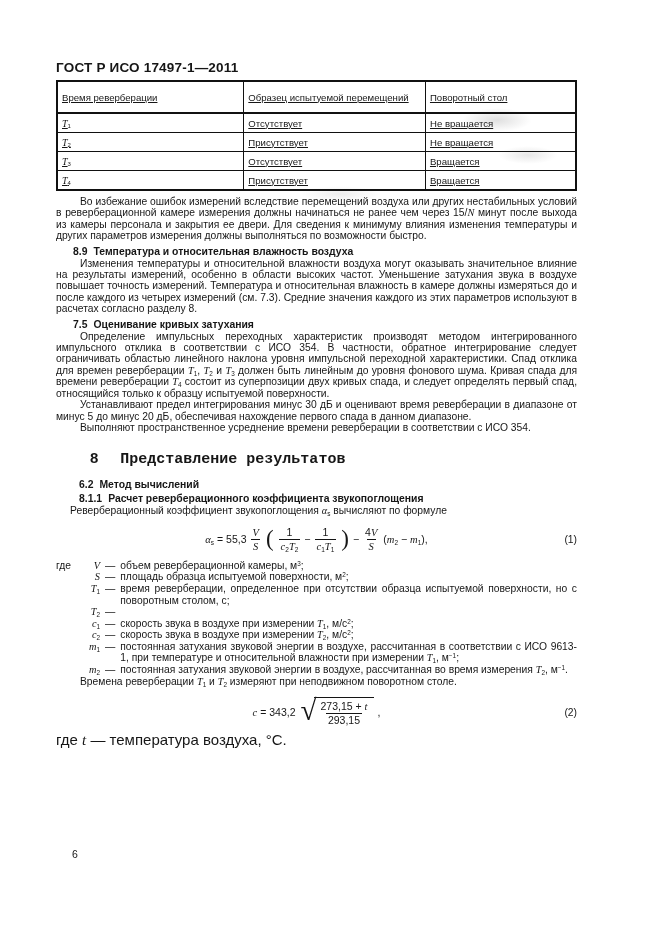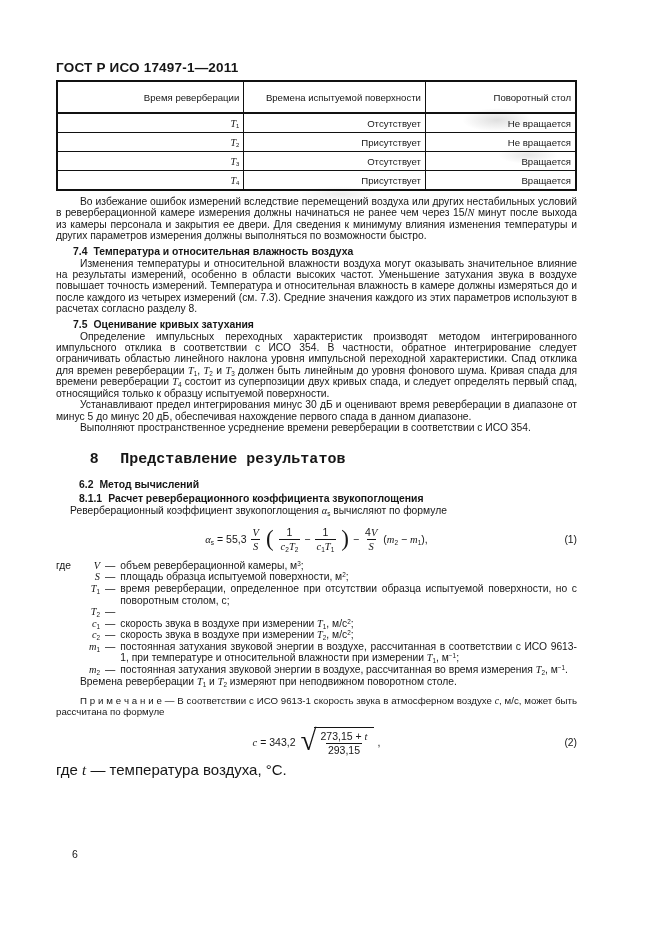--- a/index.html
+++ b/index.html
@@ -8,21 +8,21 @@
     font-family:"Liberation Sans",sans-serif;color:#161616;overflow:hidden;
     margin:0 auto;
   }
   .content{position:absolute;left:56px;top:60px;width:521px;}
   .doc-header{font-size:13.5px;font-weight:bold;letter-spacing:.2px;}
   .caption{margin-top:20px;font-size:9.7px;}
   .caption .cap-label{letter-spacing:.5px;}
   .caption .cap-text{margin-left:2px;}
 
   table.t2{border-collapse:collapse;margin-top:5px;width:521px;font-size:9.6px;}
-  table.t2 th,table.t2 td{border:1px solid #111;text-align:right;padding:0 4px;}
+  table.t2 th,table.t2 td{border:1px solid #111;text-align:left;padding:0 4px;text-decoration:underline;}
   table.t2{border:2px solid #111;}
   table.t2 th{font-weight:normal;height:30px;border-bottom:2.5px solid #111;}
   table.t2 td{height:18px;}
   table.t2 .c1{width:36%;}
   table.t2 .c2{width:35%;}
   table.t2 .c3{width:29%;}
   table.t2 i{font-size:10px;}
 
   .p{font-size:10.3px;line-height:11.4px;text-align:justify;text-indent:24px;margin:0;}
   .p.first{margin-top:5px;}
@@ -76,21 +76,21 @@
 
   <div class="content">
 
     <div class="doc-header">ГОСТ Р ИСО 17497-1—2011</div>
 
 
     <table class="t2">
       <thead>
         <tr>
           <th class="c1">Время реверберации</th>
-          <th class="c2">Времена испытуемой поверхности</th>
+          <th class="c2">Образец испытуемой перемещений</th>
           <th class="c3">Поворотный стол</th>
         </tr>
       </thead>
       <tbody>
         <tr>
           <td><i>T</i><sub>1</sub></td>
           <td>Отсутствует</td>
           <td>Не вращается</td>
         </tr>
         <tr>
@@ -107,21 +107,21 @@
           <td><i>T</i><sub>4</sub></td>
           <td>Присутствует</td>
           <td>Вращается</td>
         </tr>
       </tbody>
     </table>
 
     <p class="p first"><span>Во избежание ошибок измерений вследствие перемещений воздуха или других нестабильных условий в реверберационной камере измерения должны начинаться не ранее чем через 15/</span><i>N</i><span> минут после выхода из камеры персонала и закрытия ее двери. Для сведения к минимуму влияния изменения температуры и других параметров измерения должны выполняться по возможности быстро.</span></p>
 
     <div class="h-sub">
-      <span>7.4</span><span class="h-title">Температура и относительная влажность воздуха</span>
+      <span>8.9</span><span class="h-title">Температура и относительная влажность воздуха</span>
     </div>
     <p class="p">Изменения температуры и относительной влажности воздуха могут оказывать значительное влияние на результаты измерений, особенно в области высоких частот. Уменьшение затухания звука в воздухе повышает точность измерений. Температура и относительная влажность в камере должны измеряться до и после каждого из четырех измерений (см. 7.3). Средние значения каждого из этих параметров используют в расчетах согласно разделу 8.</p>
 
     <div class="h-sub">
       <span>7.5</span><span class="h-title">Оценивание кривых затухания</span>
     </div>
     <p class="p"><span>Определение импульсных переходных характеристик производят методом интегрированного импульсного отклика в соответствии с ИСО 354. В частности, обратное интегрирование следует ограничивать областью линейного наклона уровня импульсной переходной характеристики. Спад отклика для времен реверберации </span><i>T</i><sub>1</sub><span>, </span><i>T</i><sub>2</sub><span> и </span><i>T</i><sub>3</sub><span> должен быть линейным до уровня фонового шума. Кривая спада для времени реверберации </span><i>T</i><sub>4</sub><span> состоит из суперпозиции двух кривых спада, и следует определять первый спад, относящийся только к образцу испытуемой поверхности.</span></p>
     <p class="p">Устанавливают предел интегрирования минус 30 дБ и оценивают время реверберации в диапазоне от минус 5 до минус 20 дБ, обеспечивая нахождение первого спада в данном диапазоне.</p>
     <p class="p">Выполняют пространственное усреднение времени реверберации в соответствии с ИСО 354.</p>
 
@@ -209,21 +209,20 @@
       <div class="def-row">
         <span class="def-pre"></span>
         <span class="def-term"><i>m</i><sub>2</sub></span>
         <span class="def-dash">—</span>
         <span class="def-desc"><span>постоянная затухания звуковой энергии в воздухе, рассчитанная во время измерения </span><i>T</i><sub>2</sub><span>, м</span><sup>−1</sup><span>.</span></span>
       </div>
     </div>
 
     <p class="p"><span>Времена реверберации </span><i>T</i><sub>1</sub><span> и </span><i>T</i><sub>2</sub><span> измеряют при неподвижном поворотном столе.</span></p>
 
-    <p class="note"><span>П р и м е ч а н и е — В соответствии с ИСО 9613-1 скорость звука в атмосферном воздухе </span><i>c</i><span>, м/с, может быть рассчитана по формуле</span></p>
 
     <div class="formula-row">
       <div class="formula">
         <span><i>c</i><span> = 343,2</span></span>
         <span class="sqrt">
           <span class="rad-sym">√</span>
           <span class="rad-body">
             <span class="frac">
               <span class="num"><span>273,15 + </span><i>t</i></span>
               <span class="den"><span>293,15</span></span>

